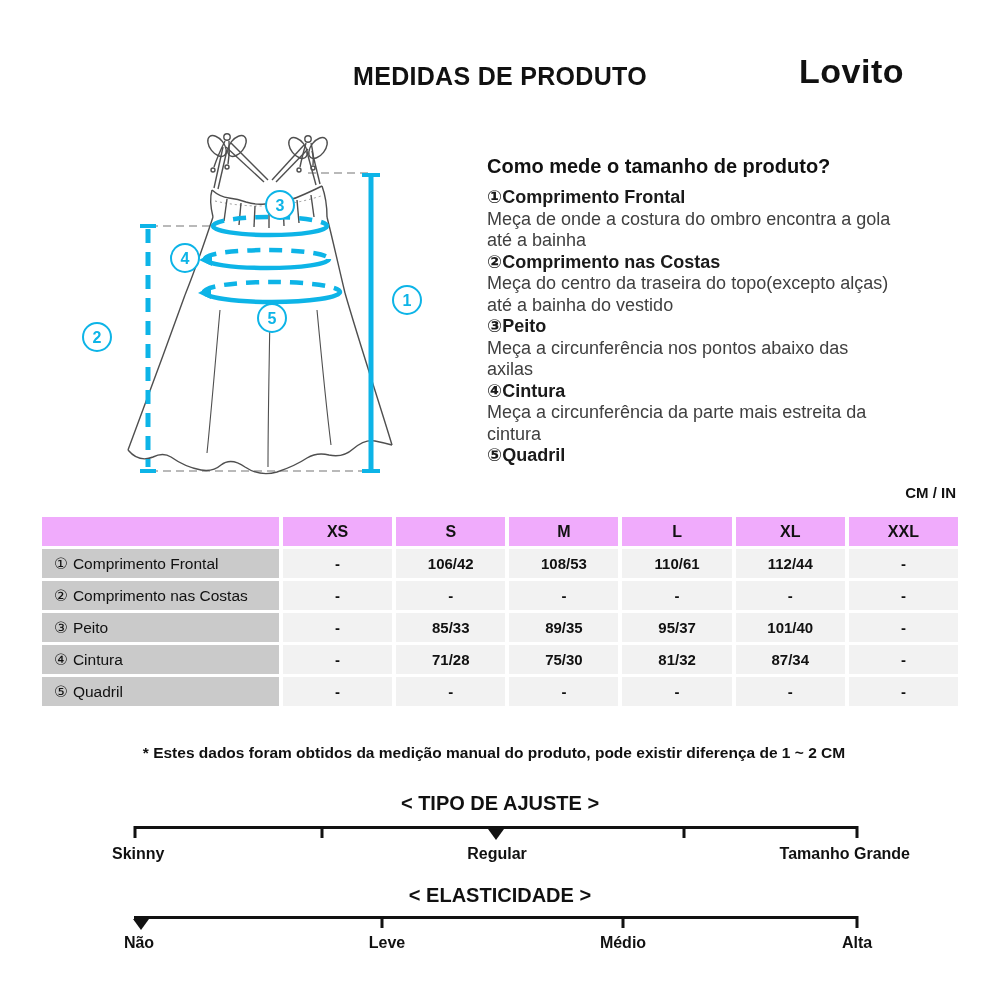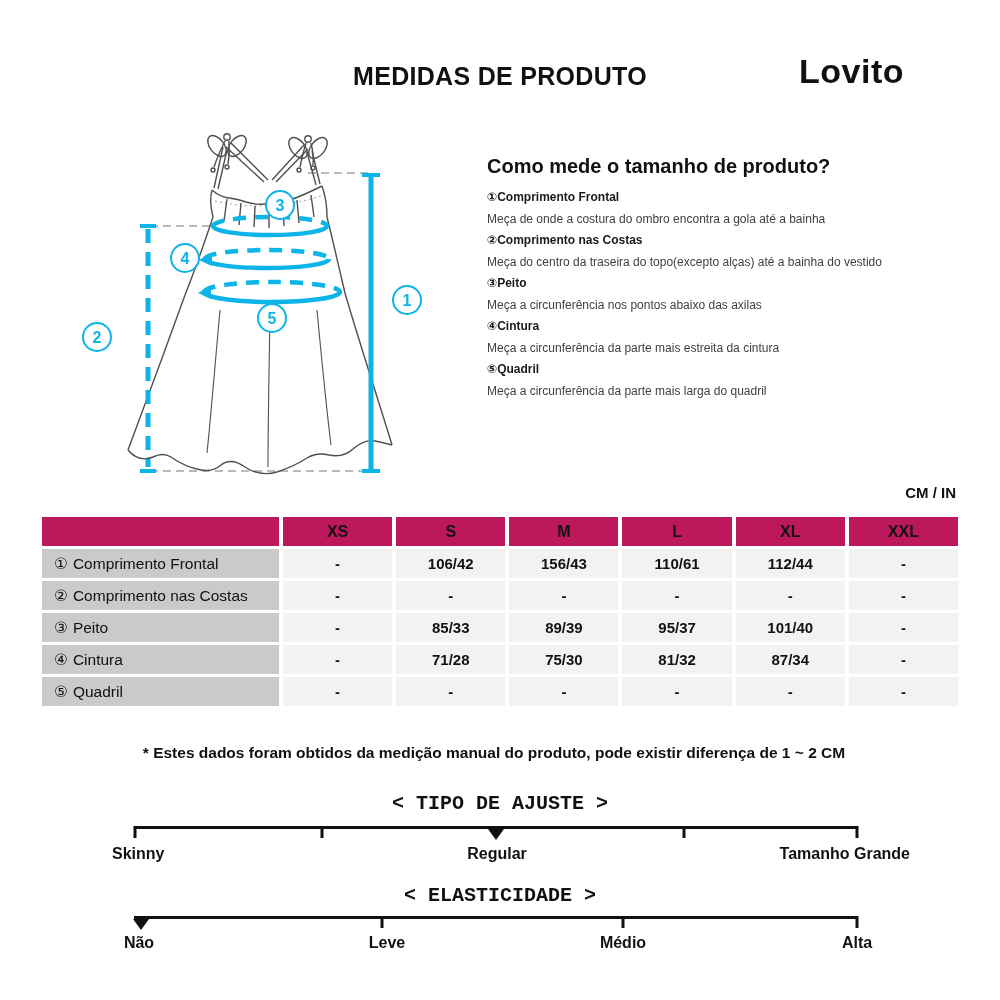--- a/index.html
+++ b/index.html
@@ -6,42 +6,42 @@
   .page{position:relative;width:1000px;height:1000px;background:#fff;overflow:hidden;
         font-family:"Liberation Sans","DejaVu Sans",sans-serif;color:#111;}
 
   .title{position:absolute;top:62px;left:0;width:1000px;text-align:center;
          font-size:25px;font-weight:bold;letter-spacing:.3px;}
   .logo{position:absolute;top:52px;right:96px;font-size:34px;font-weight:bold;letter-spacing:.5px;}
 
   
   .guide{position:absolute;left:487px;top:155px;width:410px;}
   .g-heading{font-size:20px;font-weight:bold;margin-bottom:9px;}
-  .g-item{line-height:21.5px;font-size:12px;}
+  .g-item{line-height:21.5px;font-size:18px;}
   .g-label{font-weight:bold;color:#1a1a1a;}
   .g-desc{color:#404040;}
 
   .cmin{position:absolute;top:484px;right:44px;font-size:15px;font-weight:bold;}
 
   
   .sizetable{position:absolute;left:42px;top:517px;width:916px;display:grid;
              grid-template-columns:237px repeat(6,1fr);column-gap:4px;row-gap:3px;}
   .sizetable .cell{height:29px;display:flex;align-items:center;justify-content:center;
                    font-size:15px;}
-  .sizetable .hd{background:#be185d;font-weight:bold;font-size:16px;}
+  .sizetable .hd{background:#f0abfc;font-weight:bold;font-size:16px;}
   .sizetable .rowlabel{background:#cacaca;justify-content:flex-start;padding-left:12px;
                        font-size:15.5px;font-weight:normal;}
   .sizetable .rowlabel .num{margin-right:5px;}
   .sizetable .val{background:#f2f2f2;font-weight:bold;}
 
   .footnote{position:absolute;top:744px;left:0;width:988px;text-align:center;
             font-size:15.5px;font-weight:bold;}
 
   .scale-title{position:absolute;left:0;width:1000px;text-align:center;
-               font-size:20px;font-weight:bold;font-family:Liberation Mono, monospace;}
+               font-size:20px;font-weight:bold;}
   .scale-line{position:absolute;left:134px;width:724px;height:3px;background:#111;}
   .tick{position:absolute;top:0;width:3px;height:12px;background:#111;transform:translateX(-50%);}
   .tri{position:absolute;top:3px;width:0;height:0;transform:translateX(-50%);
        border-left:8px solid transparent;border-right:8px solid transparent;
        border-top:11px solid #111;}
   .scale-label{position:absolute;font-size:16px;font-weight:bold;white-space:nowrap;}
   .lbl-center{transform:translateX(-50%);}
 
   svg text{font-family:"Liberation Sans","DejaVu Sans",sans-serif;}
 </style>
@@ -168,42 +168,41 @@
     <div class="g-item">
       <div class="g-label"><span>③</span><span>Peito</span></div>
       <div class="g-desc">Meça a circunferência nos pontos abaixo das axilas</div>
     </div>
     <div class="g-item">
       <div class="g-label"><span>④</span><span>Cintura</span></div>
       <div class="g-desc">Meça a circunferência da parte mais estreita da cintura</div>
     </div>
     <div class="g-item">
       <div class="g-label"><span>⑤</span><span>Quadril</span></div>
-      <div class="g-desc">Meça a circunferência da parte mais larga do quadril</div>
     </div>
   </div>
 
   <div class="cmin">CM / IN</div>
 
   <div class="sizetable">
     <div class="cell hd"></div>
     <div class="cell hd">XS</div>
     <div class="cell hd">S</div>
     <div class="cell hd">M</div>
     <div class="cell hd">L</div>
     <div class="cell hd">XL</div>
     <div class="cell hd">XXL</div>
 
     <div class="cell rowlabel">
         <span class="num">①</span>
         <span>Comprimento Frontal</span>
       </div>
     <div class="cell val">-</div>
     <div class="cell val">106/42</div>
-    <div class="cell val">156/43</div>
+    <div class="cell val">108/53</div>
     <div class="cell val">110/61</div>
     <div class="cell val">112/44</div>
     <div class="cell val">-</div>
 
     <div class="cell rowlabel">
         <span class="num">②</span>
         <span>Comprimento nas Costas</span>
       </div>
     <div class="cell val">-</div>
     <div class="cell val">-</div>
@@ -211,21 +210,21 @@
     <div class="cell val">-</div>
     <div class="cell val">-</div>
     <div class="cell val">-</div>
 
     <div class="cell rowlabel">
         <span class="num">③</span>
         <span>Peito</span>
       </div>
     <div class="cell val">-</div>
     <div class="cell val">85/33</div>
-    <div class="cell val">89/39</div>
+    <div class="cell val">89/35</div>
     <div class="cell val">95/37</div>
     <div class="cell val">101/40</div>
     <div class="cell val">-</div>
 
     <div class="cell rowlabel">
         <span class="num">④</span>
         <span>Cintura</span>
       </div>
     <div class="cell val">-</div>
     <div class="cell val">71/28</div>

